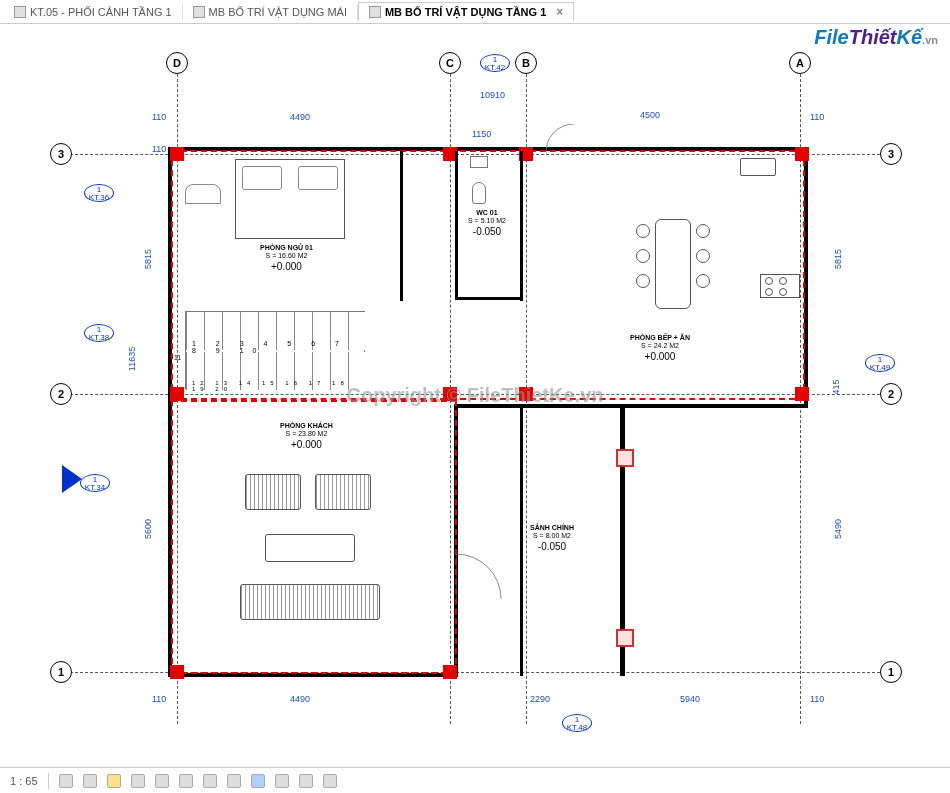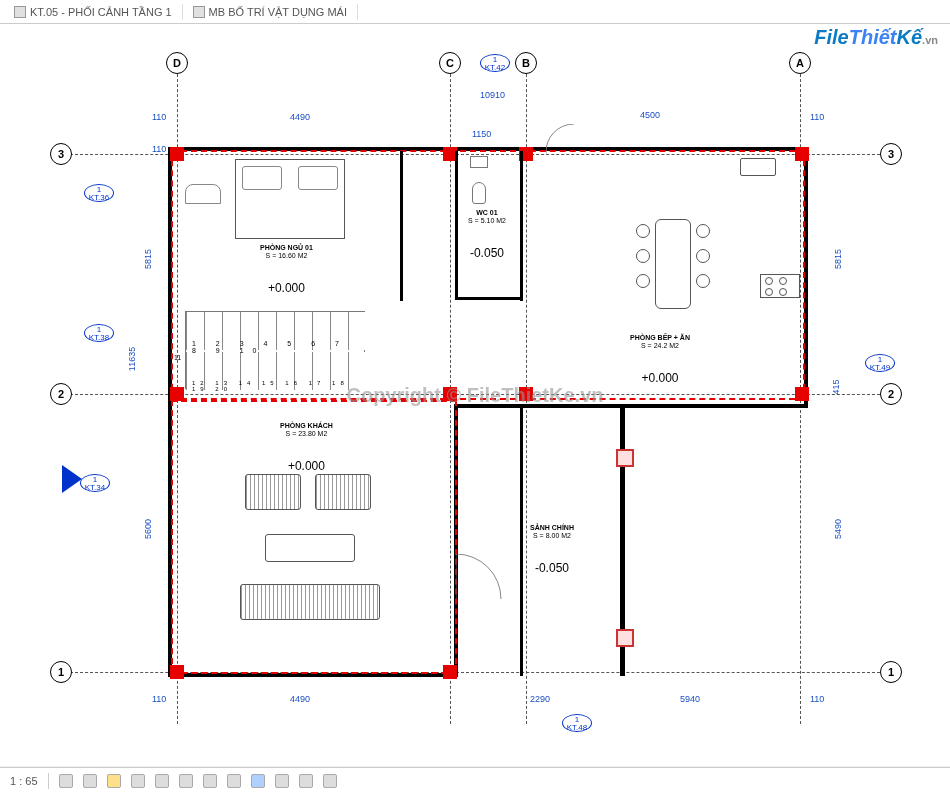--- a/index.html
+++ b/index.html
@@ -5,36 +5,36 @@
 * { box-sizing: border-box; margin: 0; padding: 0; }
 body { font-family: Arial, sans-serif; background: #f0f0f0; width: 950px; height: 793px; overflow: hidden; position: relative; }
 .tabs { display: flex; background: #fff; border-bottom: 1px solid #ccc; height: 24px; align-items: center; padding: 0 4px; }
 .tab { display: flex; align-items: center; padding: 2px 10px; font-size: 11px; color: #555; border-right: 1px solid #ddd; cursor: pointer; gap: 4px; }
 .tab.active { background: #fff; color: #000; font-weight: bold; border-top: 1px solid #ccc; border-left: 1px solid #ccc; border-right: 1px solid #ccc; }
 .tab-icon { width: 12px; height: 12px; background: #e0e0e0; border: 1px solid #999; }
 .close-x { margin-left: 6px; color: #888; font-size: 12px; }
 .canvas { position: relative; background: #fff; width: 950px; height: 742px; }
 .logo { position: absolute; top: 2px; right: 12px; font-size: 20px; font-weight: bold; font-style: italic; }
 .logo-file { color: #0b7bc4; }
-.logo-thiet { color: #3b82f6; }
+.logo-thiet { color: #4c1d95; }
 .logo-ke { color: #0b7bc4; }
 .logo-vn { color: #888; font-size: 11px; font-style: normal; }
 .watermark { position: absolute; top: 50%; left: 50%; transform: translate(-50%, -50%); font-size: 20px; color: rgba(150,150,150,0.6); font-weight: bold; pointer-events: none; z-index: 100; }
 .floorplan { position: absolute; top: 30px; left: 60px; width: 830px; height: 680px; }
 .grid-line-v { position: absolute; border-left: 1px dashed #555; height: 660px; top: 10px; }
 .grid-line-h { position: absolute; border-top: 1px dashed #555; width: 820px; left: 5px; }
 .grid-bubble { position: absolute; width: 22px; height: 22px; border: 1.5px solid #000; border-radius: 50%; background: #fff; display: flex; align-items: center; justify-content: center; font-size: 11px; font-weight: bold; }
 .wall-red { position: absolute; border: 2px dashed #e60000; }
 .col { position: absolute; width: 14px; height: 14px; background: #e60000; }
 .section-marker { position: absolute; width: 0; height: 0; border-left: 14px solid transparent; border-right: 14px solid transparent; border-top: 20px solid #0033cc; }
 .section-label { position: absolute; font-size: 8px; color: #0033cc; border: 1px solid #0033cc; border-radius: 50%; width: 30px; height: 18px; line-height: 8px; text-align: center; background: #fff; padding-top: 1px; }
 .dim-text { position: absolute; font-size: 9px; color: #1a4fc4; }
 .room-label { position: absolute; font-size: 7px; text-align: center; line-height: 1.2; }
 .room-name { font-weight: bold; }
-.elev { font-size: 12px; margin-top: 20px; }
+.elev { font-size: 10px; }
 .bed { position: absolute; border: 1px solid #555; background: #fff; }
 .table-rect { position: absolute; border: 1px solid #555; background: #fff; border-radius: 6px; }
 .chair { position: absolute; width: 14px; height: 14px; border: 1px solid #555; border-radius: 7px; }
 .sofa { position: absolute; border: 1px solid #555; border-radius: 3px; }
 .sofa-lines { background: repeating-linear-gradient(90deg, #999 0, #999 1px, #fff 1px, #fff 4px); }
 .pillar-ornate { position: absolute; width: 18px; height: 18px; border: 2px solid #cc3333; background: #ffe0e0; }
 .wc-fixture { position: absolute; border: 1px solid #777; }
 .stove { position: absolute; border: 1px solid #555; width: 40px; height: 24px; }
 .burner { position: absolute; width: 8px; height: 8px; border: 1px solid #555; border-radius: 50%; }
 .sink { position: absolute; border: 1px solid #555; width: 36px; height: 18px; border-radius: 2px; }
@@ -49,20 +49,25 @@
 
 <div class="tabs">
   <div class="tab">
     <span class="tab-icon"></span>
     <span>KT.05 - PHỐI CẢNH TẦNG 1</span>
   </div>
   <div class="tab">
     <span class="tab-icon"></span>
     <span>MB BỐ TRÍ VẬT DỤNG MÁI</span>
   </div>
+  <div class="tab active">
+    <span class="tab-icon"></span>
+    <span>MB BỐ TRÍ VẬT DỤNG TẦNG 1</span>
+    <span class="close-x">×</span>
+  </div>
 </div>
 
 <div class="canvas">
   <div class="logo">
     <span class="logo-file">File</span><span class="logo-thiet">Thiết</span><span class="logo-ke">Kế</span><span class="logo-vn">.vn</span>
   </div>
   <div class="watermark">Copyright © FileThietKe.vn</div>
 
   <div class="floorplan">
 

